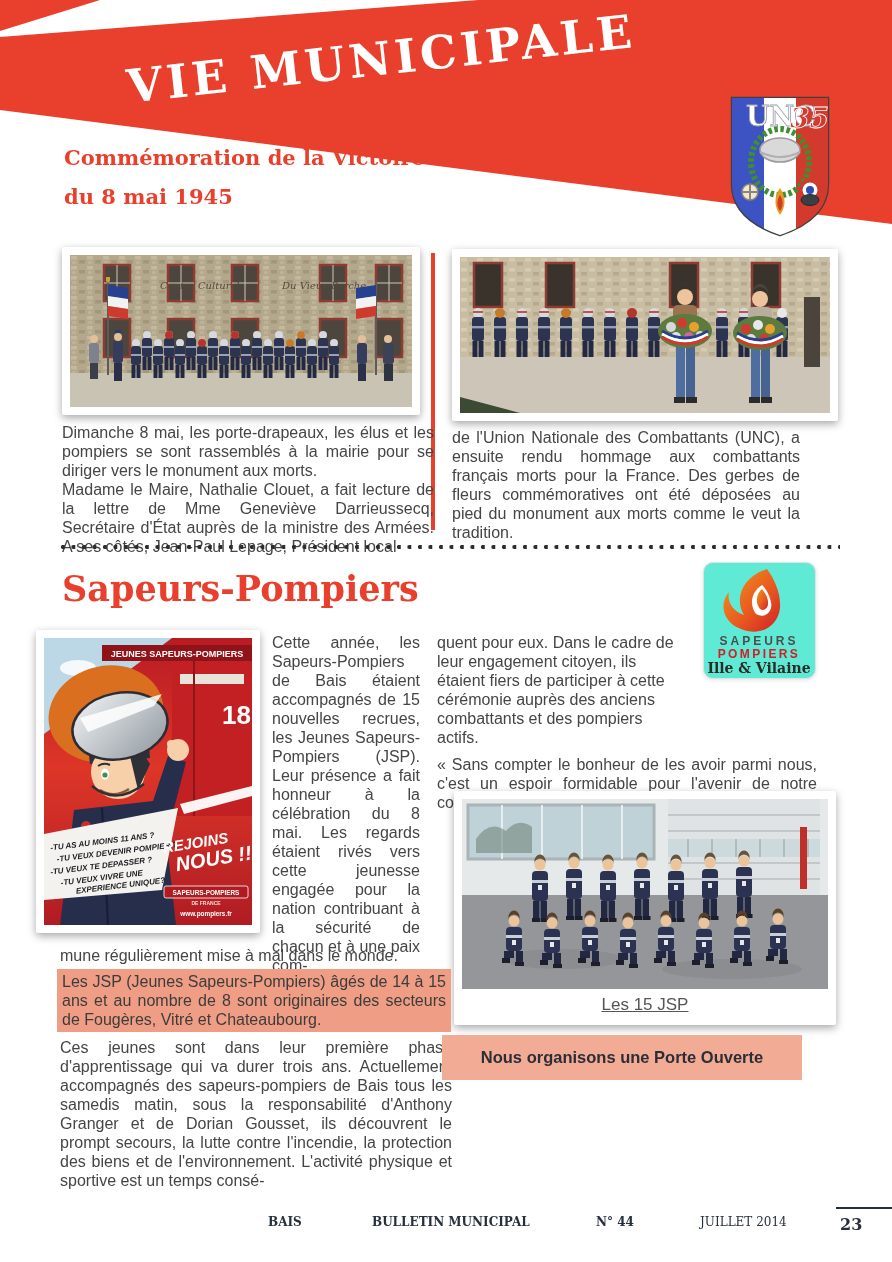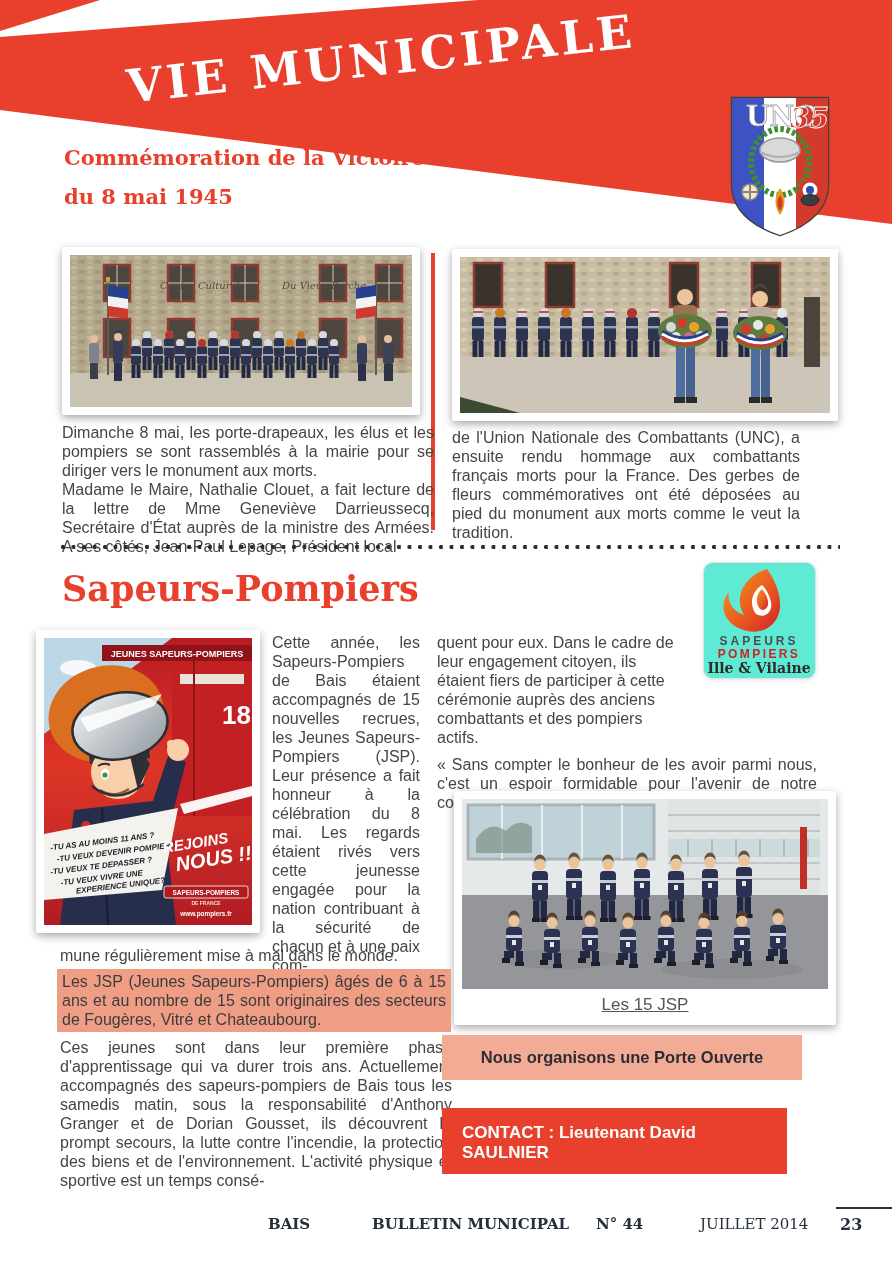--- a/index.html
+++ b/index.html
@@ -63,21 +63,21 @@
     text-align:center;padding:12px 0;
   }
   .contact-box{
     background:var(--accent);color:#fff;font-weight:bold;font-size:17px;
     padding:15px 0 0 20px;
   }
   .contact-phone{margin-top:13px;display:flex;align-items:center;gap:8px;}
   .phone-glyph{font-family:"DejaVu Sans",sans-serif;font-size:18px;font-weight:normal;}
   
   .footer-item{
-    font-family:"DejaVu Serif",serif;font-weight:bold;font-size:15px;color:var(--footer-text);
+    font-family:"DejaVu Serif",serif;font-weight:bold;font-size:12px;color:var(--footer-text);
     white-space:nowrap;
   }
   .footer-date{font-weight:normal;}
   .footer-line{background:var(--footer-text);height:2px;width:56px;}
 </style>
 </head>
 <body>
 
 <div id="page">
 
@@ -467,34 +467,27 @@
           <use href="#jspK" x="204" y="122"></use>
           <use href="#jspK" x="242" y="124"></use>
         <use href="#jspK" x="280" y="122"></use>
           <use href="#jspK" x="316" y="120"></use>
       </g>
     </svg>
     <div class="photo-caption">Les 15 JSP</div>
   </div>
 
   <div class="abs body-text" style="left:60px;top:946px;width:394px;">mune régulièrement mise à mal dans le monde.</div>
-  <div class="abs body-text highlight" style="left:57px;top:969px;width:394px;">Les JSP (Jeunes Sapeurs-Pompiers) âgés de 6 à 15 ans et au nombre de 15 sont originaires des secteurs de Fougères, Vitré et Chateaubourg.</div>
+  <div class="abs body-text highlight" style="left:57px;top:969px;width:394px;">Les JSP (Jeunes Sapeurs-Pompiers) âgés de 14 à 15 ans et au nombre de 8 sont originaires des secteurs de Fougères, Vitré et Chateaubourg.</div>
   <div class="abs body-text" style="left:60px;top:1038px;width:392px;">Ces jeunes sont dans leur première phase d'apprentissage qui va durer trois ans. Actuellement accompagnés des sapeurs-pompiers de Bais tous les samedis matin, sous la responsabilité d'Anthony Granger et de Dorian Gousset, ils découvrent le prompt secours, la lutte contre l'incendie, la protection des biens et de l'environnement. L'activité physique et sportive est un temps consé-</div>
 
   <div class="abs open-day-box" style="left:442px;top:1035px;width:360px;">
     <div>Nous organisons une Porte Ouverte</div>
   </div>
 
-  <div class="abs contact-box" style="left:442px;top:1108px;width:345px;height:66px;">
-    <div>CONTACT : Lieutenant David SAULNIER</div>
-    <div class="contact-phone">
-      <span class="phone-glyph">✆</span>
-      <span>06 11 93 25 64</span>
-    </div>
-  </div>
 
   <div class="abs footer-item" style="left:268px;top:1215px;">BAIS</div>
   <div class="abs footer-item" style="left:372px;top:1215px;">BULLETIN MUNICIPAL</div>
   <div class="abs footer-item" style="left:596px;top:1215px;">N° 44</div>
   <div class="abs footer-item footer-date" style="left:700px;top:1215px;">JUILLET 2014</div>
   <div class="abs footer-line" style="left:836px;top:1207px;"></div>
   <div class="abs footer-item" style="left:840px;top:1215px;font-size:16px;">23</div>
 
 </div>
 

